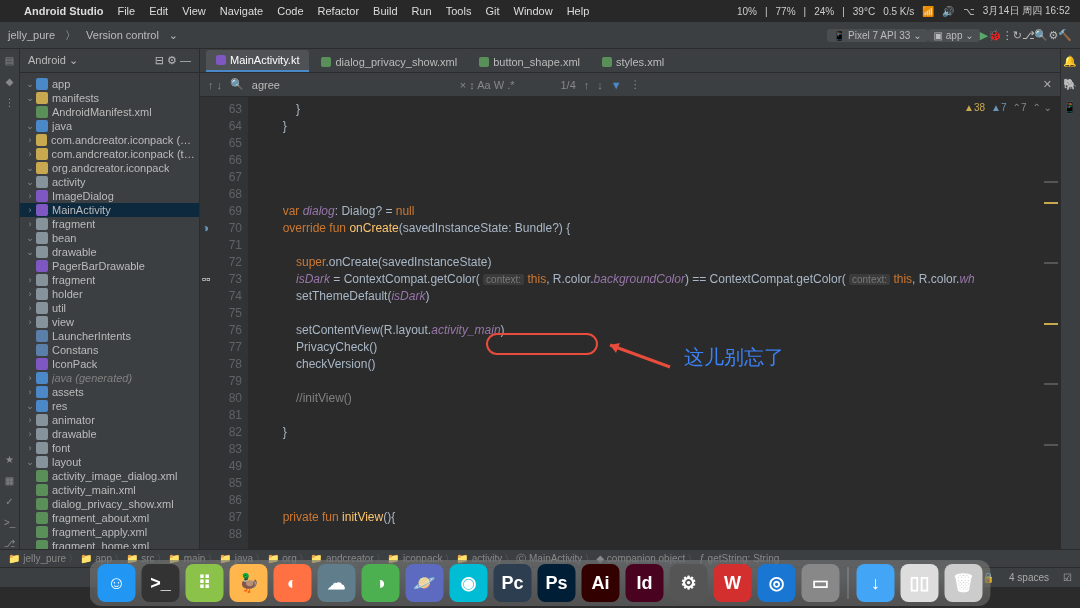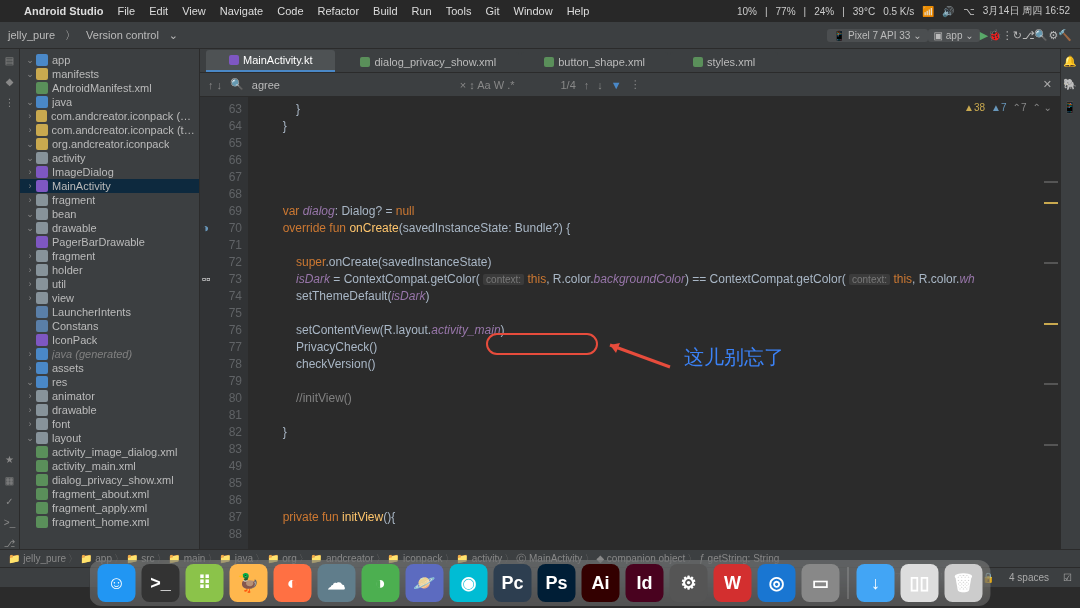--- a/index.html
+++ b/index.html
@@ -29,21 +29,21 @@
 .ico.folder-y { background:#c9a94f; }
 .ico.folder-b { background:#4a88c7; }
 .ico.kt { background:#7e57c2; }
 .ico.xml { background:#5a8f5a; }
 .ico.class { background:#5a7fa8; }
 .tree .name { overflow:hidden; text-overflow:ellipsis; }
 .tree .name.gen { color:#808080; font-style:italic; }
 .indent1{padding-left:14px}.indent2{padding-left:26px}.indent3{padding-left:38px}.indent4{padding-left:50px}
 .editor-area { flex:1; display:flex; flex-direction:column; background:#2b2b2b; position:relative; }
 .tabs { height:24px; background:#3c3f41; border-bottom:1px solid #2b2b2b; display:flex; align-items:flex-end; padding-left:6px; gap:2px; }
-.tab { padding:4px 23px; background:#3c3f41; color:#bbb; font-size:11px; border-top-left-radius:3px; border-top-right-radius:3px; display:flex; gap:4px; align-items:center;margin-top:40px;}
+.tab { padding:4px 10px; background:#3c3f41; color:#bbb; font-size:11px; border-top-left-radius:3px; border-top-right-radius:3px; display:flex; gap:4px; align-items:center;margin-top:40px;}
 .tab.active { background:#4e5254; color:#fff; border-bottom:2px solid #4a88c7; }
 .tab .ico-s { width:10px;height:10px;display:inline-block;border-radius:2px; }
 .search-bar { height:24px; background:#3c3f41; border-bottom:1px solid #2b2b2b; display:flex; align-items:center; padding:0 8px; gap:8px; font-size:11px; color:#bbb; }
 .search-bar input { background:transparent; border:none; color:#bbb; outline:none; font-size:11px; flex:0 0 200px; }
 .search-bar .ctr { color:#888; display:flex; gap:8px; align-items:center; }
 .search-bar .close { margin-left:auto; color:#aaa; cursor:pointer; }
 .editor { flex:1; display:flex; overflow:hidden; position:relative; font-family:"JetBrains Mono",Menlo,Consolas,monospace; font-size:12px; line-height:17px; }
 .gutter { width:48px; background:#313335; color:#606366; text-align:right; padding:4px 6px 0 0; user-select:none; position:relative;}
 .gutter .ln { height:17px; position:relative; }
 .code { flex:1; padding:4px 0 0 8px; white-space:pre; overflow:hidden; position:relative; }
@@ -118,20 +118,24 @@
     <span>⋮</span>
     <div style="flex:1"></div>
     <span>★</span>
     <span>▦</span>
     <span>✓</span>
     <span>&gt;_</span>
     <span>⎇</span>
   </div>
 
   <div class="project-panel">
+    <div class="project-header">
+      <span><span>Android</span> ⌄</span>
+      <span><span>⊟</span> <span>⚙</span> <span>—</span></span>
+    </div>
     <div class="tree" id="tree">
         <div class="item indent0">
           <span class="chev">⌄</span>
           <span class="ico folder-b"></span>
           <span class="name">app</span>
         </div>
         <div class="item indent1">
           <span class="chev">⌄</span>
           <span class="ico folder-y"></span>
           <span class="name">manifests</span>

